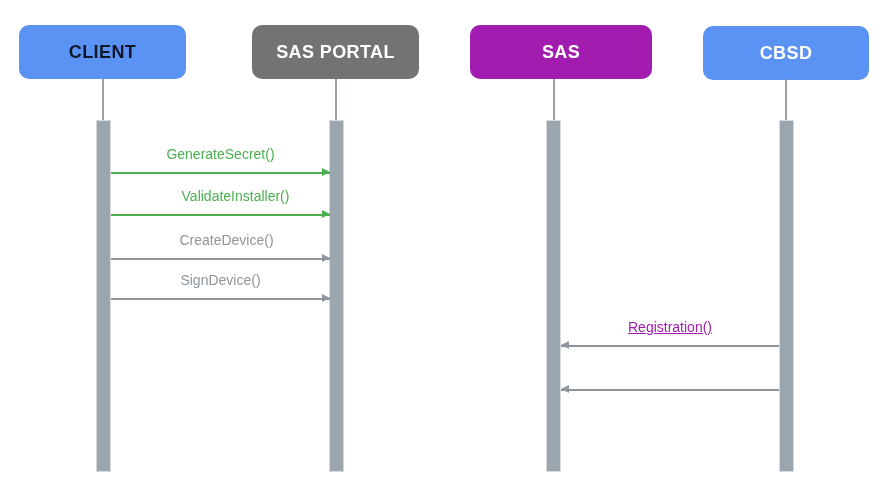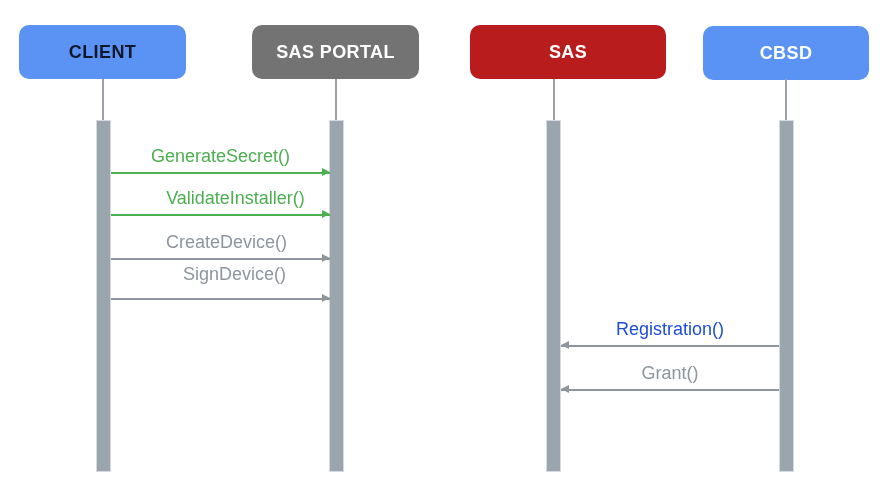--- a/index.html
+++ b/index.html
@@ -49,38 +49,38 @@
   }
   .msg-arrowhead {
     position: absolute;
     width: 0;
     height: 0;
     border-top: 4.5px solid transparent;
     border-bottom: 4.5px solid transparent;
   }
   .msg-label {
     position: absolute;
-    font-size: 18px;
+    font-size: 14px;
     white-space: nowrap;
     text-align: center;
     user-select: none;
   }
 </style>
 </head>
 <body>
 
 <div id="diagram-root" style="width: 883px; height: 497px; background: rgb(255, 255, 255);">
 
   <div class="actor-box" id="actor-box-client" style="left: 19px; top: 25px; width: 167px; height: 54px; background: rgb(91, 147, 245); color: #0f172a;">
     <span>CLIENT</span>
   </div>
   <div class="actor-box" id="actor-box-sas-portal" style="left: 252px; top: 25px; width: 167px; height: 54px; background: #737373; color: rgb(255, 255, 255);">
     <span>SAS PORTAL</span>
   </div>
-  <div class="actor-box" id="actor-box-sas" style="left: 470px; top: 25px; width: 196px; height: 54px; background: #b91c1c; color: rgb(255, 255, 255);">
+  <div class="actor-box" id="actor-box-sas" style="left: 470px; top: 25px; width: 182px; height: 54px; background: #a21caf; color: rgb(255, 255, 255);">
     <span>SAS</span>
   </div>
   <div class="actor-box" id="actor-box-cbsd" style="left: 703px; top: 26px; width: 166px; height: 54px; background: rgb(91, 147, 245); color: rgb(255, 255, 255);">
     <span>CBSD</span>
   </div>
 
   <div class="lifeline-stem" id="lifeline-stem-client" style="left: 102.25px; top: 79px; height: 41px; background: rgb(154, 160, 166);"></div>
   <div class="lifeline-stem" id="lifeline-stem-sas-portal" style="left: 335.25px; top: 79px; height: 41px; background: rgb(154, 160, 166);"></div>
   <div class="lifeline-stem" id="lifeline-stem-sas" style="left: 553.25px; top: 79px; height: 41px; background: rgb(154, 160, 166);"></div>
   <div class="lifeline-stem" id="lifeline-stem-cbsd" style="left: 785.25px; top: 79px; height: 41px; background: rgb(154, 160, 166);"></div>
@@ -97,23 +97,22 @@
   <div class="msg-line" id="msg-line-validate-installer" style="left: 111px; top: 214px; width: 219px; background: rgb(76, 175, 80);"></div>
   <div class="msg-arrowhead" id="msg-arrow-validate-installer" style="top: 210.3px; left: 322px; border-left: 8px solid rgb(76, 175, 80); border-right: none;"></div>
   <div class="msg-label" id="msg-label-validate-installer" style="left: 111px; width: 249px; top: 188px; color: rgb(76, 175, 80);">ValidateInstaller()</div>
 
   <div class="msg-line" id="msg-line-create-device" style="left: 111px; top: 258px; width: 219px; background: rgb(142, 149, 157);"></div>
   <div class="msg-arrowhead" id="msg-arrow-create-device" style="top: 254.3px; left: 322px; border-left: 8px solid rgb(142, 149, 157); border-right: none;"></div>
   <div class="msg-label" id="msg-label-create-device" style="left: 111px; width: 231px; top: 232px; color: rgb(142, 149, 157);">CreateDevice()</div>
 
   <div class="msg-line" id="msg-line-sign-device" style="left: 111px; top: 298px; width: 219px; background: rgb(142, 149, 157);"></div>
   <div class="msg-arrowhead" id="msg-arrow-sign-device" style="top: 294.3px; left: 322px; border-left: 8px solid rgb(142, 149, 157); border-right: none;"></div>
-  <div class="msg-label" id="msg-label-sign-device" style="left: 111px; width: 219px; top: 264px; color: rgb(142, 149, 157); padding-left: 14px;">SignDevice()</div>
+  <div class="msg-label" id="msg-label-sign-device" style="left: 111px; width: 219px; top: 272px; color: rgb(142, 149, 157);">SignDevice()</div>
 
   <div class="msg-line" id="msg-line-registration" style="left: 561px; top: 345px; width: 218px; background: rgb(142, 149, 157);"></div>
   <div class="msg-arrowhead" id="msg-arrow-registration" style="top: 341.3px; left: 561px; border-right: 8px solid rgb(142, 149, 157); border-left: none;"></div>
-  <div class="msg-label" id="msg-label-registration" style="left: 561px; width: 218px; top: 319px; color: #1d4ed8;">Registration()</div>
+  <div class="msg-label" id="msg-label-registration" style="left: 561px; width: 218px; top: 319px; color: #a21caf; text-decoration: underline;">Registration()</div>
 
   <div class="msg-line" id="msg-line-grant" style="left: 561px; top: 389px; width: 218px; background: rgb(142, 149, 157);"></div>
   <div class="msg-arrowhead" id="msg-arrow-grant" style="top: 385.3px; left: 561px; border-right: 8px solid rgb(142, 149, 157); border-left: none;"></div>
-  <div class="msg-label" id="msg-label-grant" style="left: 561px; width: 218px; top: 363px; color: rgb(142, 149, 157);">Grant()</div>
 
 </div>
 
 </body></html>

